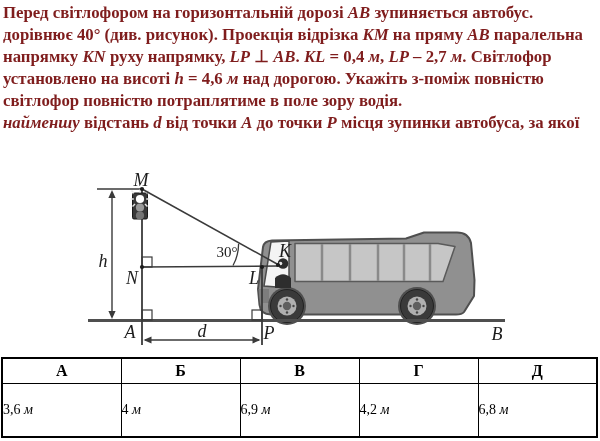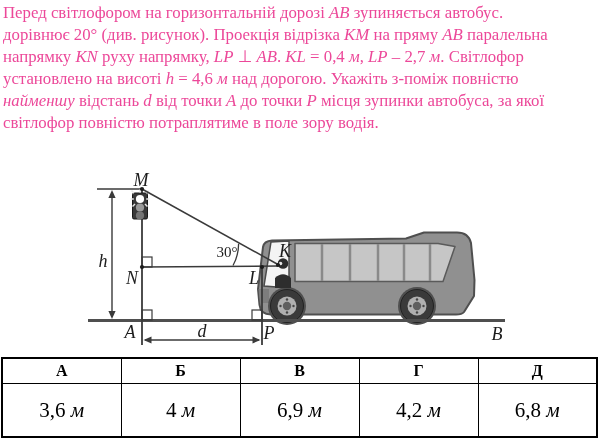--- a/index.html
+++ b/index.html
@@ -1,50 +1,50 @@
 <!DOCTYPE html>
 <html><head>
 <meta charset="utf-8">
 <style>
   html,body{margin:0;padding:0;}
   body{
     width:600px;height:441px;position:relative;background:#ffffff;
     font-family:"Liberation Serif",serif;color:#000;overflow:hidden;
   }
   .problem{position:absolute;left:3px;top:2px;width:596px;overflow:hidden;}
-  .problem .line{font-size:16.8px;line-height:21.9px;white-space:nowrap;color:#ec4899;}
+  .problem .line{font-size:16.8px;line-height:21.9px;white-space:nowrap;color:#7f1d1d;font-weight:bold;}
   .problem .line i{font-style:italic;}
   svg.diagram{position:absolute;left:0;top:0;width:600px;height:441px;}
   .dlabel{font-family:"Liberation Serif",serif;font-style:italic;font-size:18px;fill:#1c1c1c;}
   .dangle{font-family:"Liberation Serif",serif;font-style:normal;font-size:15px;fill:#1c1c1c;}
   table.answers{
     position:absolute;left:1px;top:357px;width:597px;
     border-collapse:collapse;table-layout:fixed;background:#fff;
     border:2.5px solid #000;
   }
   table.answers th{
     border:1.5px solid #000;height:24px;text-align:center;vertical-align:middle;
     font-size:16px;font-weight:bold;padding:0;
   }
   table.answers td{
-    border:1.5px solid #000;height:52px;text-align:center;vertical-align:middle;
-    font-size:21px;font-weight:normal;padding:0;
+    border:1.5px solid #000;height:52px;vertical-align:middle;
+    font-size:14px;font-weight:normal;padding:0;
   }
   td .unit{font-style:italic;}
 </style>
 </head>
 <body>
 
 <div class="problem">
   <div class="line"><span>Перед світлофором на горизонтальній дорозі </span><i>AB</i><span> зупиняється автобус.</span></div>
-  <div class="line"><span>дорівнює 20° (див. рисунок). Проекція відрізка </span><i>KM</i><span> на пряму </span><i>AB</i><span> паралельна</span></div>
+  <div class="line"><span>дорівнює 40° (див. рисунок). Проекція відрізка </span><i>KM</i><span> на пряму </span><i>AB</i><span> паралельна</span></div>
   <div class="line"><span>напрямку </span><i>KN</i><span> руху напрямку, </span><i>LP</i><span> ⊥ </span><i>AB</i><span>. </span><i>KL</i><span> = 0,4 </span><i>м</i><span>, </span><i>LP</i><span> – 2,7 </span><i>м</i><span>. Світлофор</span></div>
   <div class="line"><span>установлено на висоті </span><i>h</i><span> = 4,6 </span><i>м</i><span> над дорогою. Укажіть з-поміж повністю</span></div>
+  <div class="line"><span>світлофор повністю потраплятиме в поле зору водія.</span></div>
   <div class="line"><i>найменшу</i><span> відстань </span><i>d</i><span> від точки </span><i>A</i><span> до точки </span><i>P</i><span> місця зупинки автобуса, за якої</span></div>
-  <div class="line"><span>світлофор повністю потраплятиме в поле зору водія.</span></div>
 </div>
 
 <svg class="diagram" viewBox="0 0 600 441">
 
   <g>
     <path d="M258,289 L263,247 Q264,241 272,240.5 L406,238.5 L424,232.5 L457,232.5
          Q468.5,232.5 471,243 L474.5,280 L474,296 L464,312 Q462,314.5 456,314.5
          L271,314.5 Q260.5,314.5 259.5,305 Z" fill="#909090" stroke="#4f4f4f" stroke-width="2" stroke-linejoin="round"></path>
     <polygon points="258.5,289 269,289 269,303 259.9,303" fill="#7d7d7d"></polygon>
     <circle cx="287" cy="306" r="19" fill="#4f4f4f"></circle>

